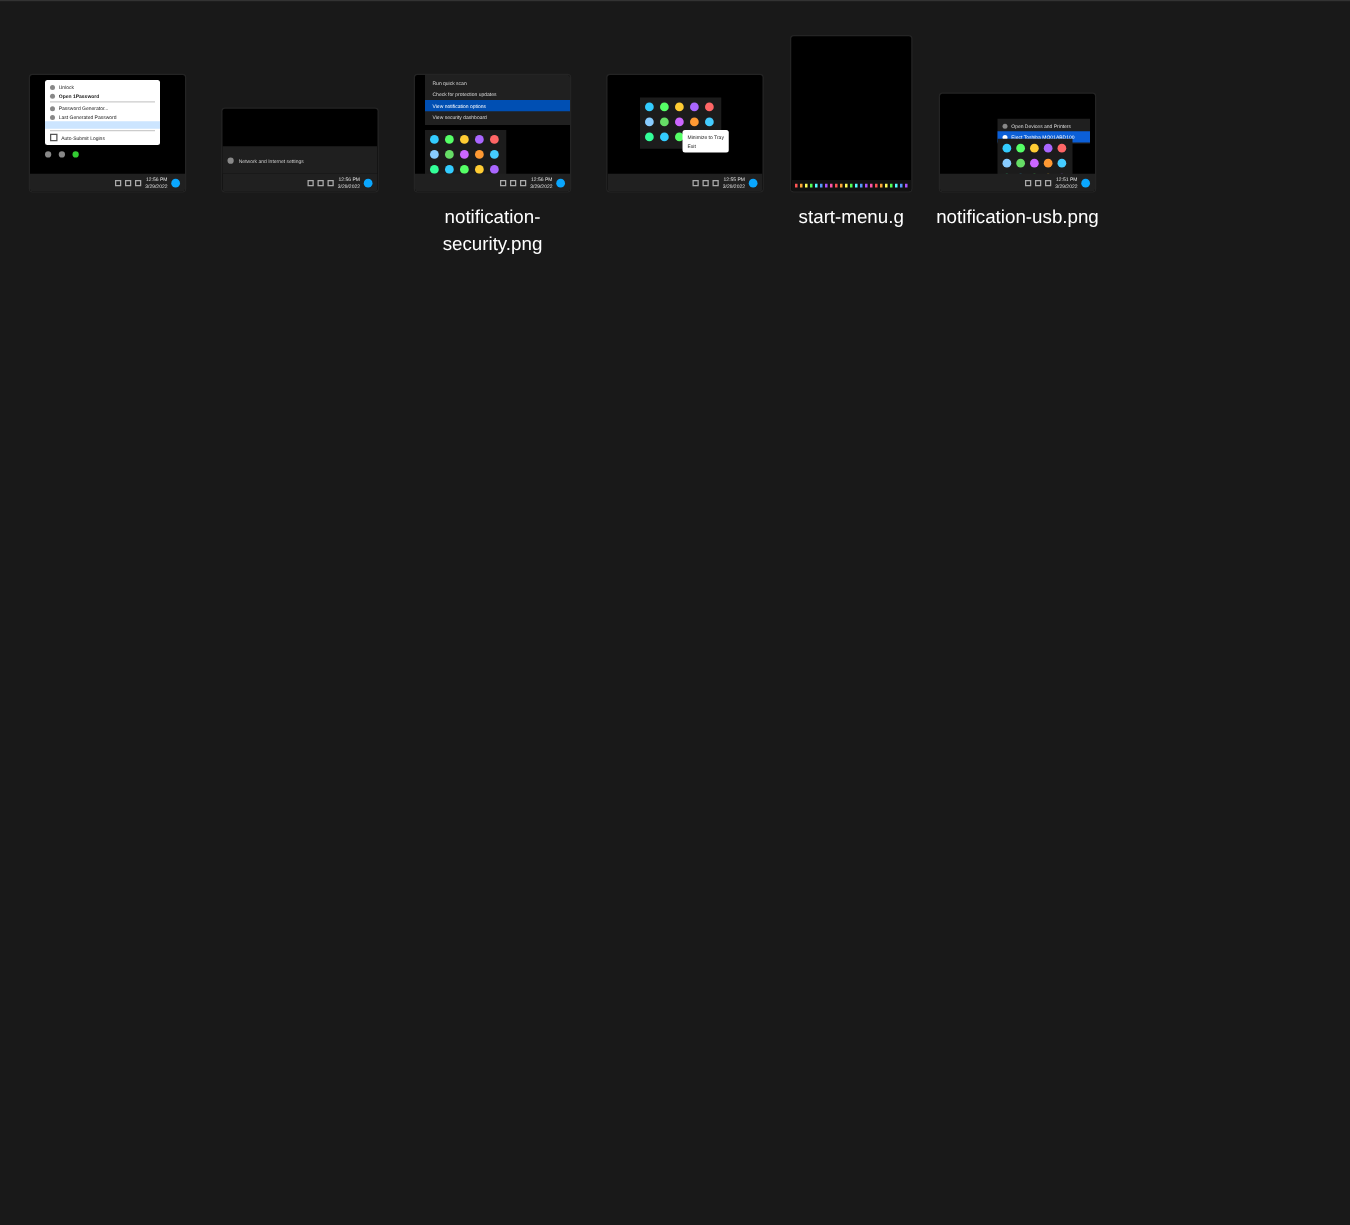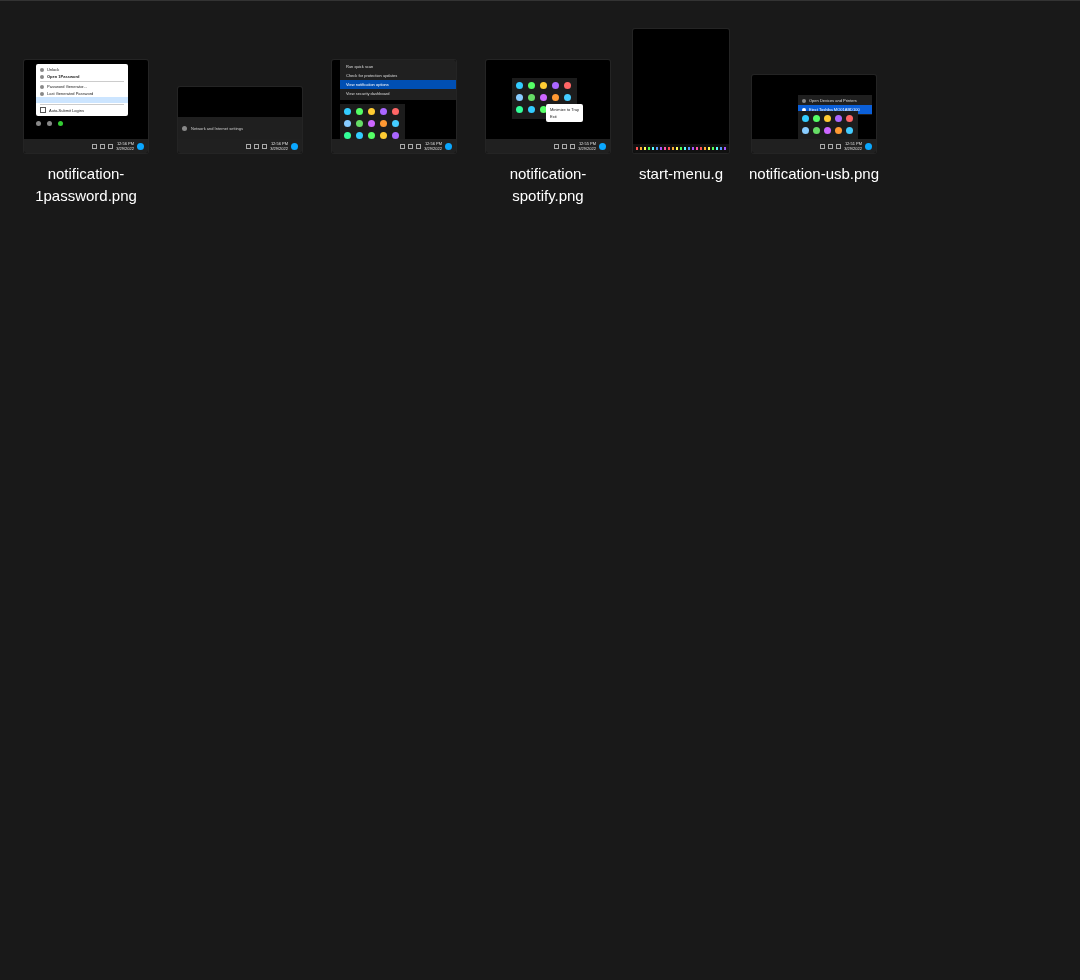--- a/index.html
+++ b/index.html
@@ -245,21 +245,20 @@
           <div class="sys-icon"></div>
           <div class="sys-icon"></div>
           <div class="clock">
             <div>12:56 PM</div>
             <div>3/29/2022</div>
           </div>
           <div class="actdot"></div>
         </div>
       </div>
     </div>
-    <div class="file-label">notification-1password.png</div>
   </div>
 
   <div class="file-item">
     <div class="thumb">
       <div class="thumb-inner mid-shot shot">
         <div class="net-panel">
           <span class="g"></span>
           <span>Network and Internet settings</span>
         </div>
         <div class="taskbar">
@@ -307,20 +306,21 @@
           <div class="sys-icon"></div>
           <div class="sys-icon"></div>
           <div class="clock">
             <div>12:56 PM</div>
             <div>3/29/2022</div>
           </div>
           <div class="actdot"></div>
         </div>
       </div>
     </div>
+    <div class="file-label">notification-security.png</div>
   </div>
 
   <div class="file-item">
     <div class="thumb">
       <div class="thumb-inner dark-shot shot">
         <div class="icon-tray" style="left:26px;top:18px;">
         <span style="background: rgb(51, 204, 255);"></span>
             <span style="background: rgb(85, 255, 102);"></span>
             <span style="background: rgb(255, 204, 51);"></span>
             <span style="background: rgb(170, 102, 255);"></span>
@@ -345,21 +345,20 @@
           <div class="sys-icon"></div>
           <div class="sys-icon"></div>
           <div class="clock">
             <div>12:55 PM</div>
             <div>3/29/2022</div>
           </div>
           <div class="actdot"></div>
         </div>
       </div>
     </div>
-    <div class="file-label">notification-spotify.png</div>
   </div>
 
   <div class="file-item" style="width:94px;">
     <div class="thumb" style="width:96px;">
       <div class="thumb-inner start-shot shot">
         <div class="tb">
             <span style="background: rgb(255, 85, 85);"></span>
             <span style="background: rgb(255, 170, 51);"></span>
             <span style="background: rgb(255, 255, 85);"></span>
             <span style="background: rgb(85, 255, 85);"></span>

